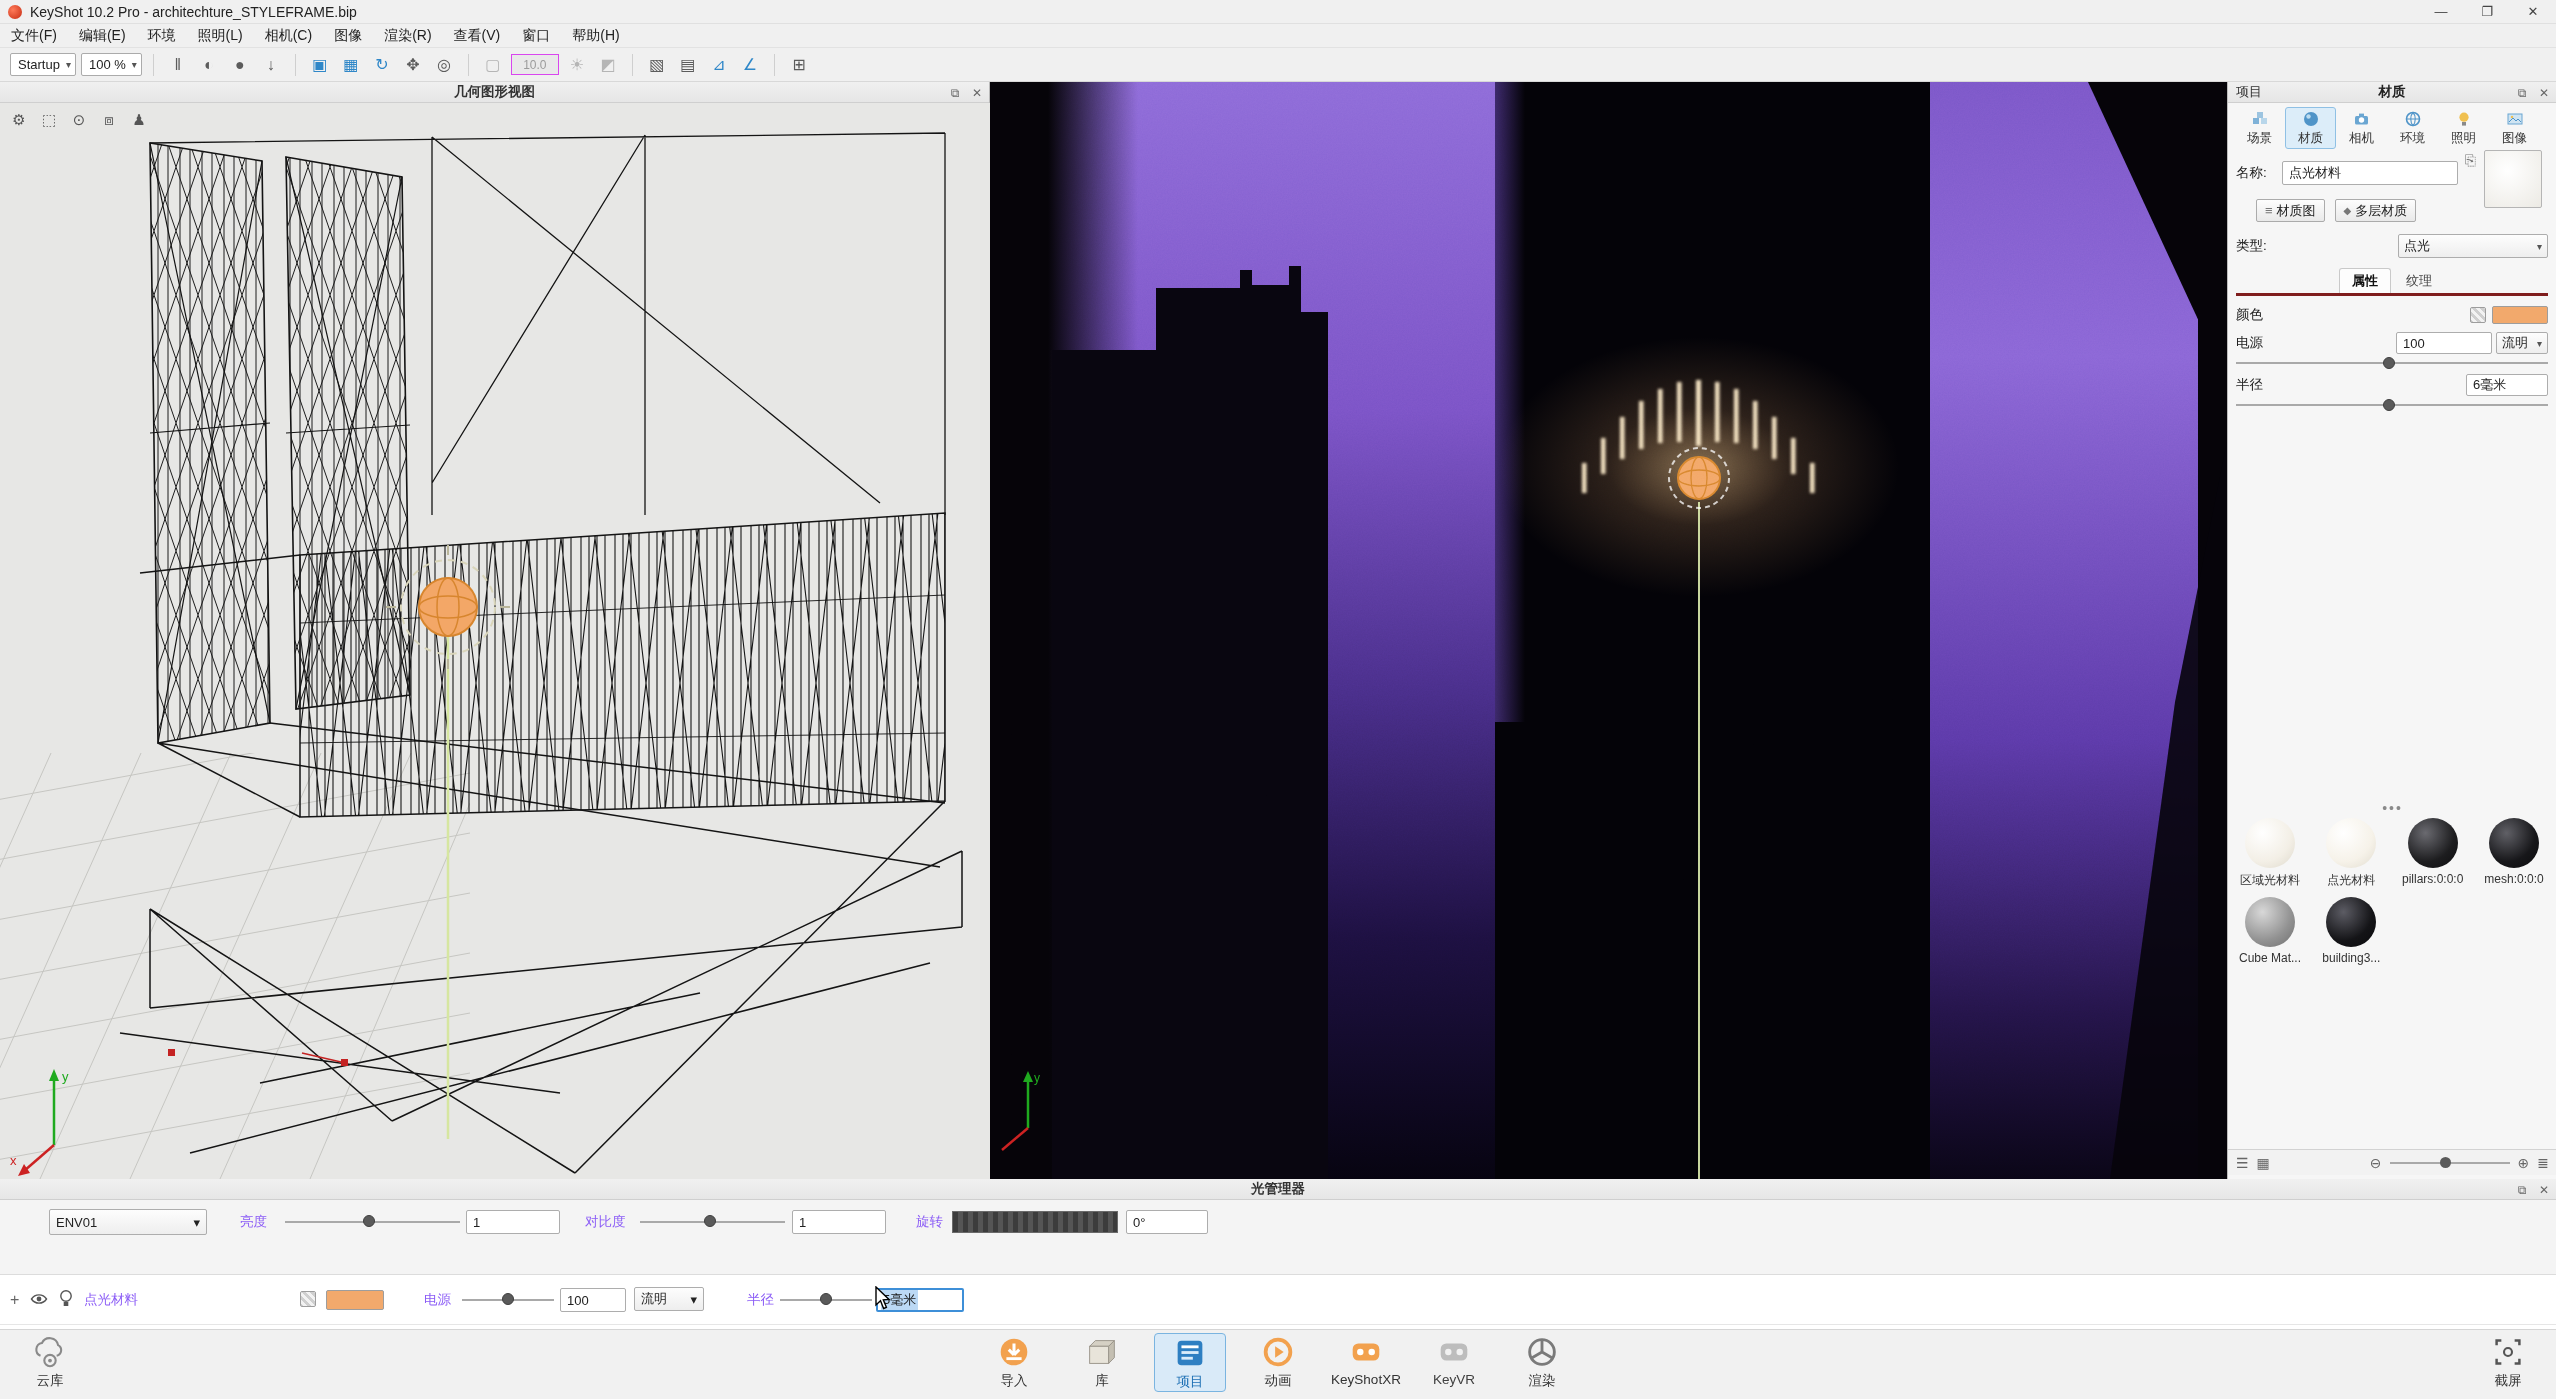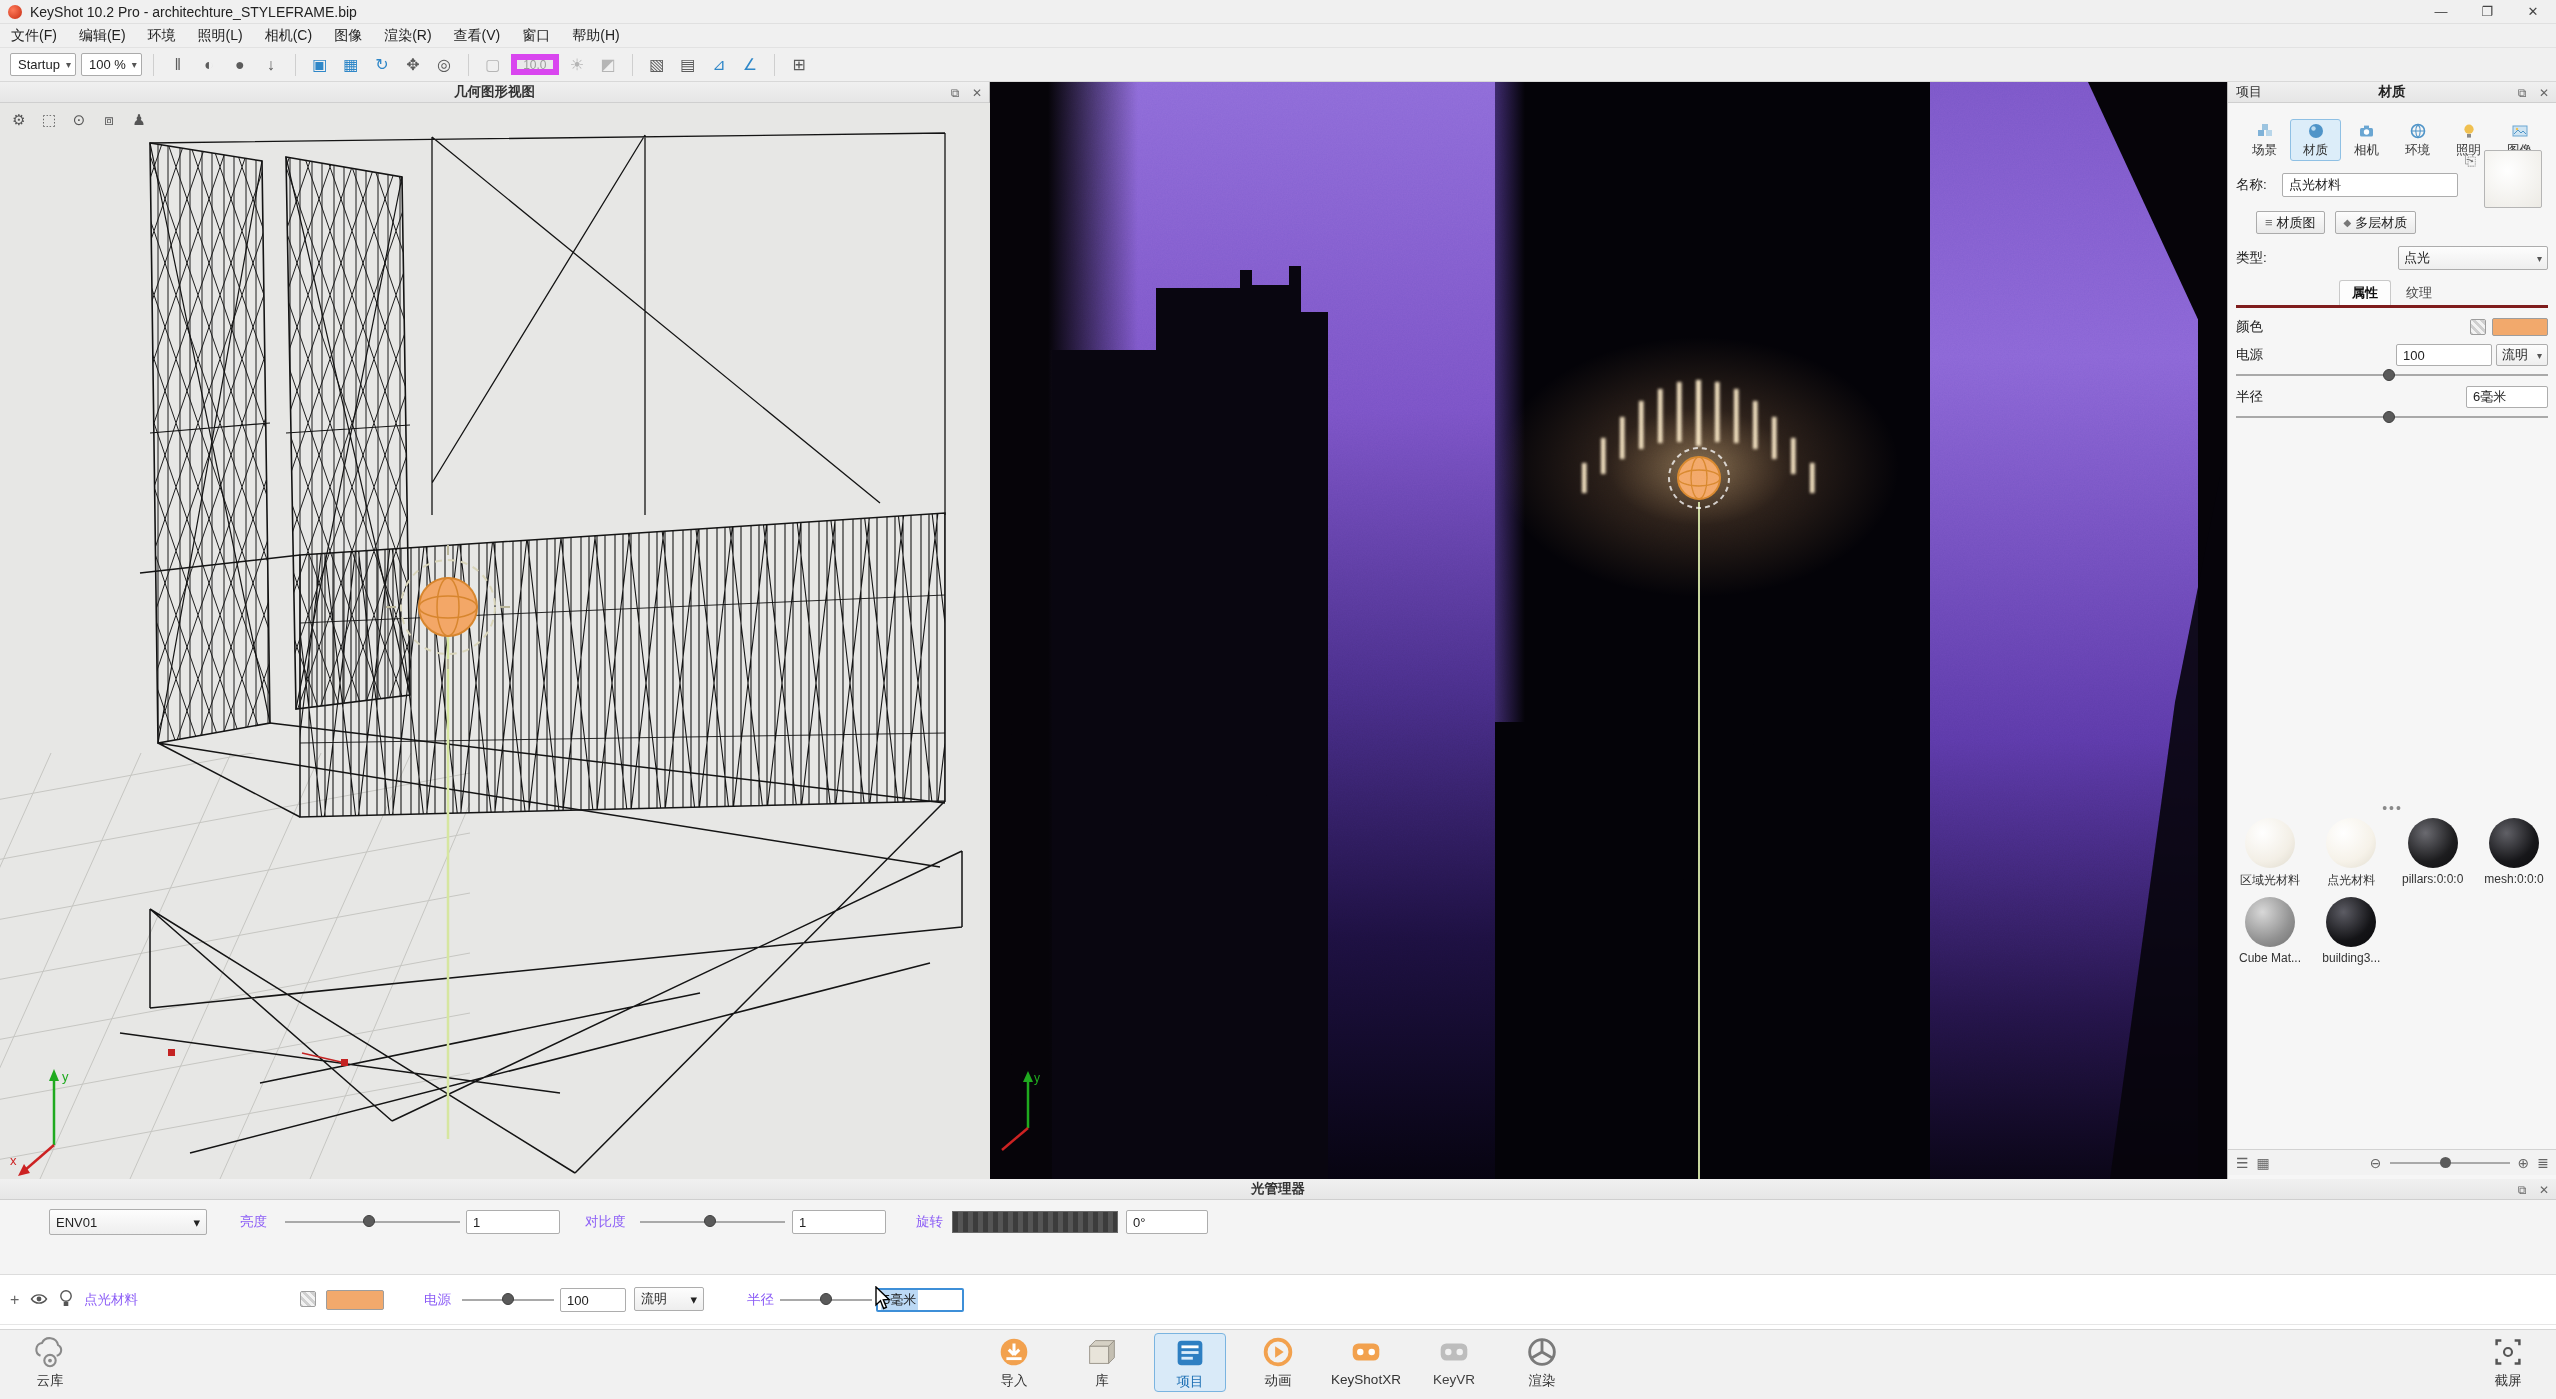--- a/index.html
+++ b/index.html
@@ -16,39 +16,39 @@
 #menubar{position:absolute;left:0;top:24px;width:2556px;height:24px;background:#f0f0f0;display:flex;align-items:center;border-bottom:1px solid #e2e2e2}
 .menu-item{padding:0 11px;font-size:14px;color:#222;height:24px;display:flex;align-items:center}
 
 #toolbar{position:absolute;left:0;top:48px;width:2556px;height:34px;background:#f0f0f0;display:flex;align-items:center;padding-left:10px;border-bottom:1px solid #d8d8d8;gap:5px}
 .tb-dd{height:23px;background:#fff;border:1px solid #ababab;border-radius:2px;display:flex;align-items:center;font-size:13px;padding:0 4px 0 7px;color:#222;gap:6px}
 .tb-dd .car{font-size:10px;color:#555}
 .tb-ico{width:26px;height:26px;display:flex;align-items:center;justify-content:center;font-size:16px;color:#5c5c5c;border-radius:2px}
 .tb-ico.blue{color:#2f87c8}
 .tb-ico.dis{color:#b5b5b5}
 .tb-sep{width:1px;height:22px;background:#cfcfcf;margin:0 6px}
-.tb-field{width:48px;height:21px;background:#e9e9e9;border:6px solid #d946ef;color:#9b9b9b;font-size:12px;display:flex;align-items:center;justify-content:center}
+.tb-field{width:48px;height:21px;background:#e9e9e9;border:1px solid #d946ef;color:#9b9b9b;font-size:12px;display:flex;align-items:center;justify-content:center}
 
 .panel-header{height:21px;background:linear-gradient(#f0f0f0,#e6e6e6);border-bottom:1px solid #cfcfcf;position:relative;display:flex;align-items:center;justify-content:center}
 .panel-header .pt{font-size:13.5px;font-weight:700;color:#333}
 .ph-btns{position:absolute;right:4px;top:0;height:21px;display:flex;align-items:center;gap:6px}
 .ph-btn{font-size:12px;color:#666;width:16px;text-align:center}
 
 #geo{position:absolute;left:0;top:82px;width:990px;height:1097px;background:#e7e7e5;border-right:1px solid #b9b9b9}
 #geo-canvas{position:absolute;left:0;top:21px;width:990px;height:1076px;overflow:hidden}
 #geo-tools{position:absolute;left:8px;top:6px;display:flex;gap:8px;z-index:3}
 .geo-tool{width:22px;height:22px;display:flex;align-items:center;justify-content:center;color:#555;font-size:15px}
 
 #render{position:absolute;left:990px;top:82px;width:1237px;height:1097px;background:#000;overflow:hidden}
 
 #rpanel{position:absolute;left:2227px;top:82px;width:329px;height:1097px;background:#f6f6f6;border-left:1px solid #bcbcbc}
 #rp-header{height:21px;background:linear-gradient(#f0f0f0,#e6e6e6);border-bottom:1px solid #cfcfcf;position:relative;display:flex;align-items:center}
 #rp-header .hl{font-size:13px;color:#333;margin-left:8px}
 #rp-header .hc{position:absolute;left:0;right:0;text-align:center;font-size:13.5px;font-weight:700;color:#222}
-#rp-tabs{display:flex;justify-content:center;padding:16px 6px 2px 6px}
+#rp-tabs{display:flex;justify-content:flex-start;padding:4px 6px 2px 6px}
 .rtab{width:51px;height:42px;display:flex;flex-direction:column;align-items:center;justify-content:center;gap:2px;border:1px solid transparent;border-radius:3px}
 .rtab .tl{font-size:12.5px;color:#333}
 .rtab.active{background:#dcedf9;border-color:#8fc0e4}
 .rp-body{padding:4px 8px 0 8px;position:relative}
 .rp-row{display:flex;align-items:center;margin-top:6px}
 .rp-label{font-size:13.5px;color:#222}
 .rp-input{height:24px;background:#fff;border:1px solid #adadad;border-radius:2px;font-size:13px;display:flex;align-items:center;padding:0 6px;color:#222}
 .rp-select{height:24px;background:linear-gradient(#fdfdfd,#eee);border:1px solid #adadad;border-radius:2px;font-size:13px;display:flex;align-items:center;justify-content:space-between;padding:0 5px;color:#222}
 .rp-select .car{font-size:10px;color:#555}
 .rp-btn{height:23px;background:linear-gradient(#fdfdfd,#e9e9e9);border:1px solid #ababab;border-radius:2px;font-size:13px;display:flex;align-items:center;padding:0 8px;gap:4px;color:#222}

